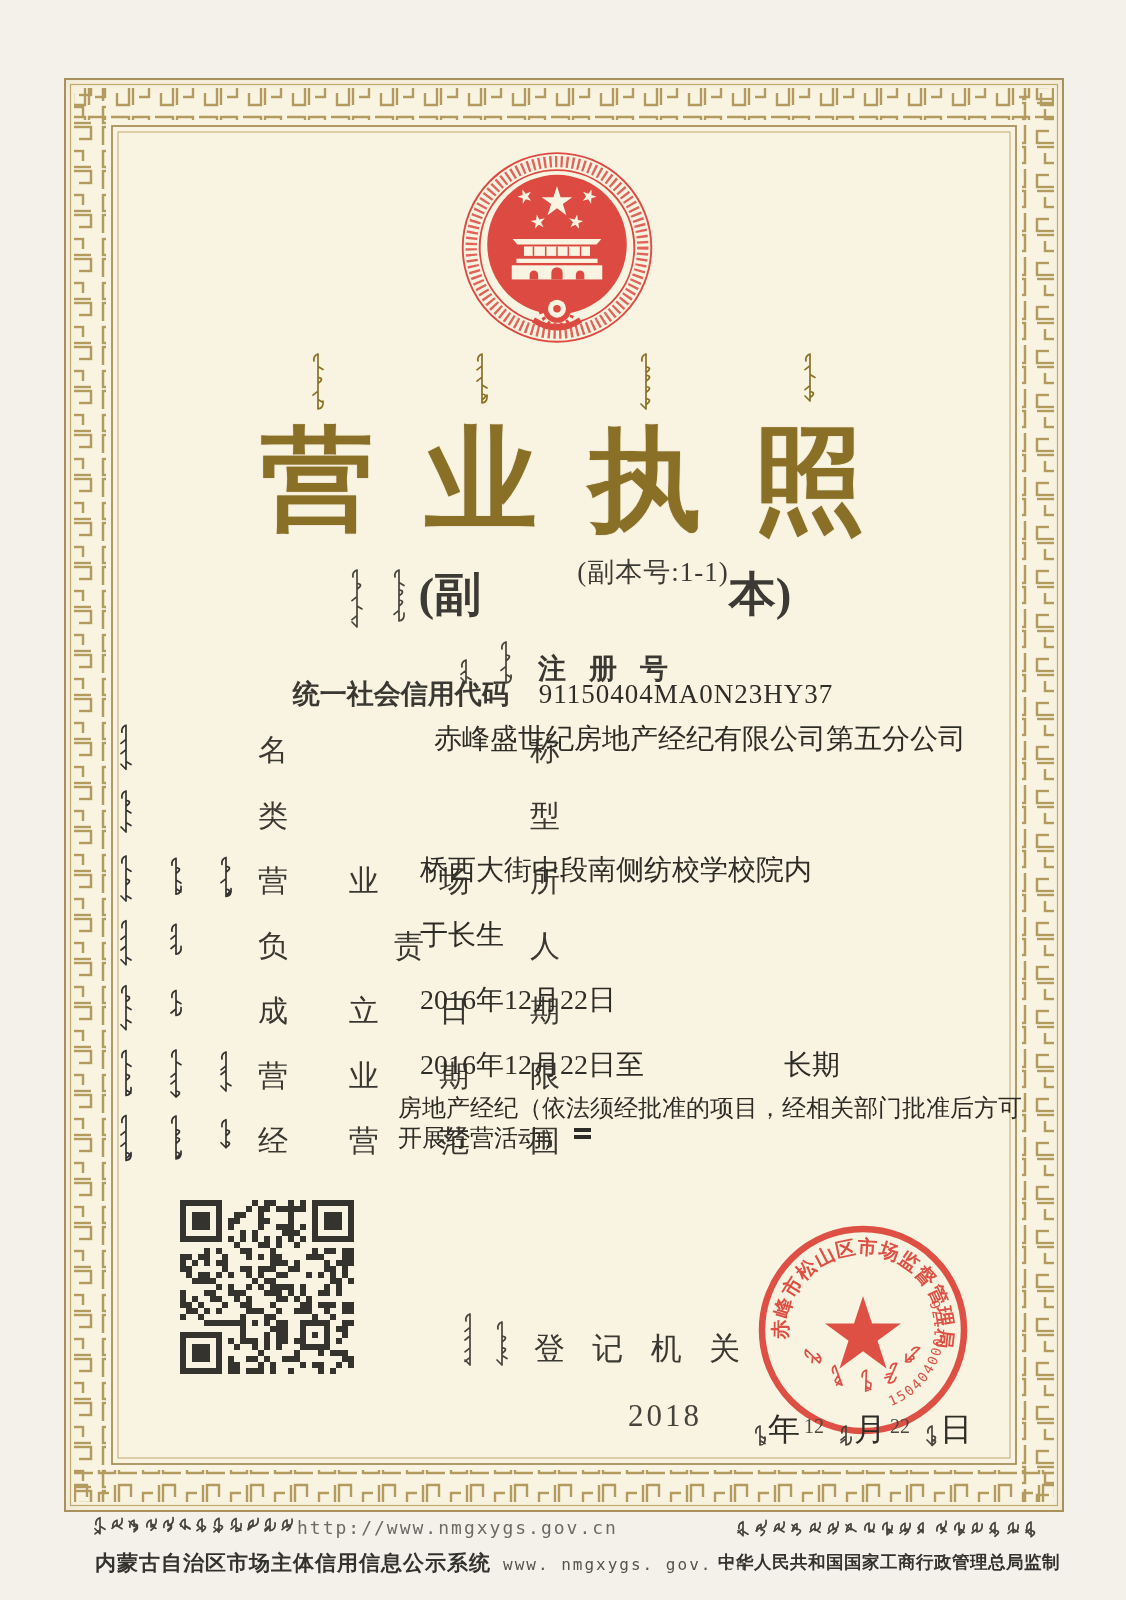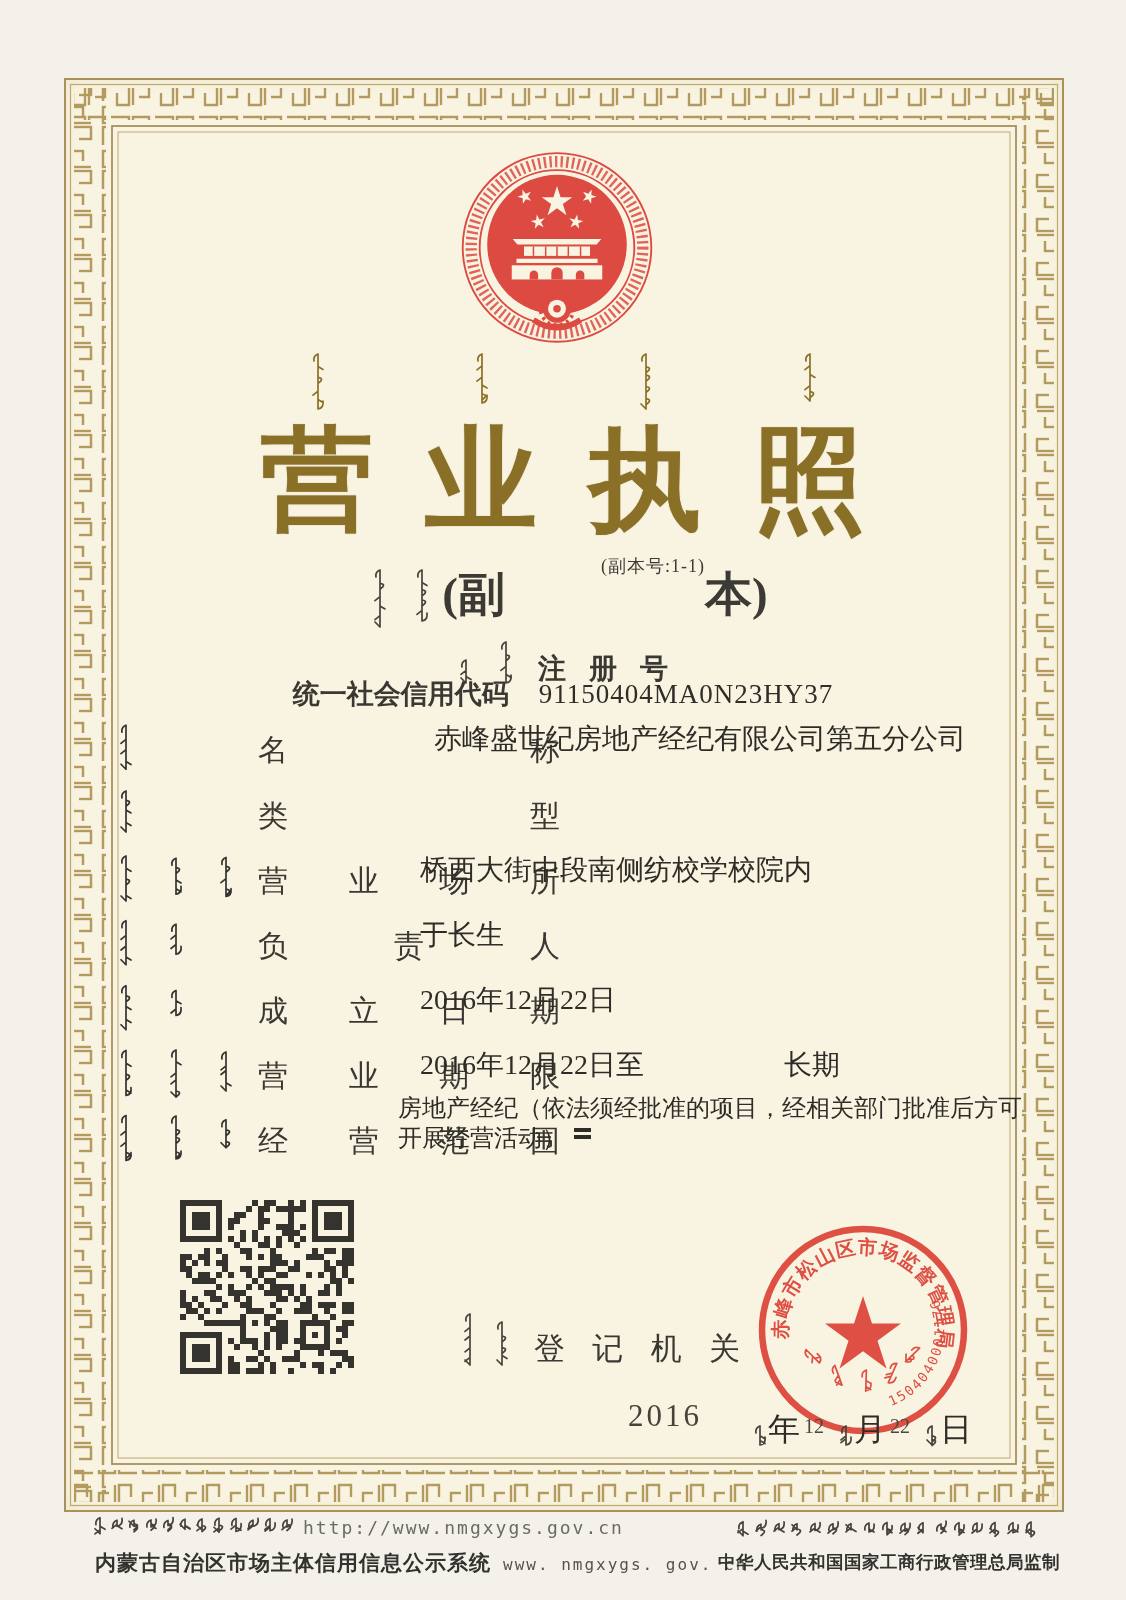--- a/index.html
+++ b/index.html
@@ -33,21 +33,21 @@
   .tcol{display:inline-flex;flex-direction:column;align-items:center;margin:0 24px;vertical-align:top;}
   .tcol .mg{height:64px;margin-bottom:6px;}
   .tchar{font-size:112px;line-height:1.04;font-weight:bold;color:#8a7026;
          text-shadow:0 0 1px rgba(110,85,25,.6);}
   
   .copy-row{position:absolute;left:0;top:566px;width:1126px;text-align:center;white-space:nowrap;}
   .copy-inner{display:inline-flex;align-items:flex-start;}
   .copy-inner .mg{margin:2px 14px 0 14px;}
   .copy-big{font-size:47px;font-weight:600;color:#3c3a34;line-height:1.2;}
   .copy-gap{display:inline-block;width:96px;}
-  .copy-sup{font-size:18px;color:#3c3a34;transform:translateY(-12px);display:inline-block;letter-spacing:1px;}
+  .copy-sup{font-size:27px;color:#3c3a34;transform:translateY(-12px);display:inline-block;letter-spacing:1px;}
   
   .reg-line1{position:absolute;left:0;top:640px;width:1126px;display:flex;justify-content:center;align-items:flex-end;}
   .reg-line1 .mg{margin-right:26px;}
   .reg-label{width:130px;font-size:28px;font-weight:600;color:#3a3832;}
   .reg-line2{position:absolute;left:0;top:676px;width:1126px;text-align:center;white-space:nowrap;}
   .reg-code-label{font-size:27px;font-weight:600;color:#3a3832;}
   .reg-code{font-size:27px;letter-spacing:1px;margin-left:26px;color:#2f2d28;}
   .spread{display:flex;justify-content:space-between;}
   
   .frow{position:absolute;left:0;width:1126px;height:60px;}
@@ -69,21 +69,21 @@
   .seal{position:absolute;left:743px;top:1210px;width:240px;height:240px;opacity:.9;mix-blend-mode:multiply;}
   .seal .mg{position:absolute;}
   
   .date-row{position:absolute;left:742px;top:1408px;display:flex;align-items:flex-end;white-space:nowrap;z-index:5;}
   .date-char{font-size:32px;color:#2e2c27;}
   .date-sup{font-size:20px;color:#4a473f;transform:translateY(-14px);display:inline-block;margin:0 4px;}
   .date-row .mg{margin:0 2px 2px 10px;}
   
   .fl1{position:absolute;left:92px;top:1516px;display:flex;align-items:flex-end;}
   .fl1 .mg{gap:3px;}
-  .f-url{font-family:"DejaVu Sans Mono",monospace;font-size:18px;letter-spacing:2px;color:#6b6a63;margin-left:10px;}
+  .f-url{font-family:"DejaVu Sans Mono",monospace;font-size:18px;letter-spacing:2px;color:#6b6a63;margin-left:4px;}
   .fl2{position:absolute;left:95px;top:1549px;white-space:nowrap;}
   .f-sys{font-size:21px;font-weight:600;color:#33322e;letter-spacing:1px;}
   .f-site{font-family:"DejaVu Sans Mono",monospace;font-size:16px;letter-spacing:2px;color:#55534c;margin-left:8px;}
   .fr1{position:absolute;left:726px;top:1520px;width:320px;display:flex;justify-content:center;}
   .fr1 .mg{gap:4px;}
   .fr2{position:absolute;left:700px;top:1550px;width:360px;text-align:right;
        font-size:17.5px;font-weight:600;color:#33322e;letter-spacing:.5px;}
 </style>
 </head>
 <body>
@@ -741,21 +741,21 @@
         <path d="M8,2 q-5,2 -4,7 M8,2 L8,45 M8,16.1 q7,1 0,6 M8,27.6 q7,1 0,6 M8,35.6 l5,3 M8,45 l-5,-5" fill="none" stroke="currentColor" stroke-width="1.7" stroke-linecap="round"></path>
       </svg>
     </span>
   <span class="registrar-label spread">
       <span>登</span>
       <span>记</span>
       <span>机</span>
       <span>关</span>
     </span>
 </div>
-<div class="year-2016">2016</div>
+<div class="year-2016">2018</div>
 
 <div class="seal">
   <svg width="240" height="240" viewBox="0 0 240 240">
     <defs>
       <path id="sealTop" d="M45.2,133.2 A76,76 0 1 1 194.8,133.2" fill="none"></path>
       <path id="sealNum" d="M148,196 A82,82 0 0 0 190,78" fill="none"></path>
     </defs>
     <circle cx="120" cy="120" r="101" fill="none" stroke="#e04038" stroke-width="6.5"></circle>
     <polygon fill="#e04038" points="120.0,86.0 129.0,113.6 158.0,113.6 134.5,130.7 143.5,158.4 120.0,141.3 96.5,158.4 105.5,130.7 82.0,113.6 111.0,113.6"></polygon>
     <text font-size="19.5" fill="#e04038" font-weight="bold" letter-spacing="1" font-family="Liberation Serif, serif">

